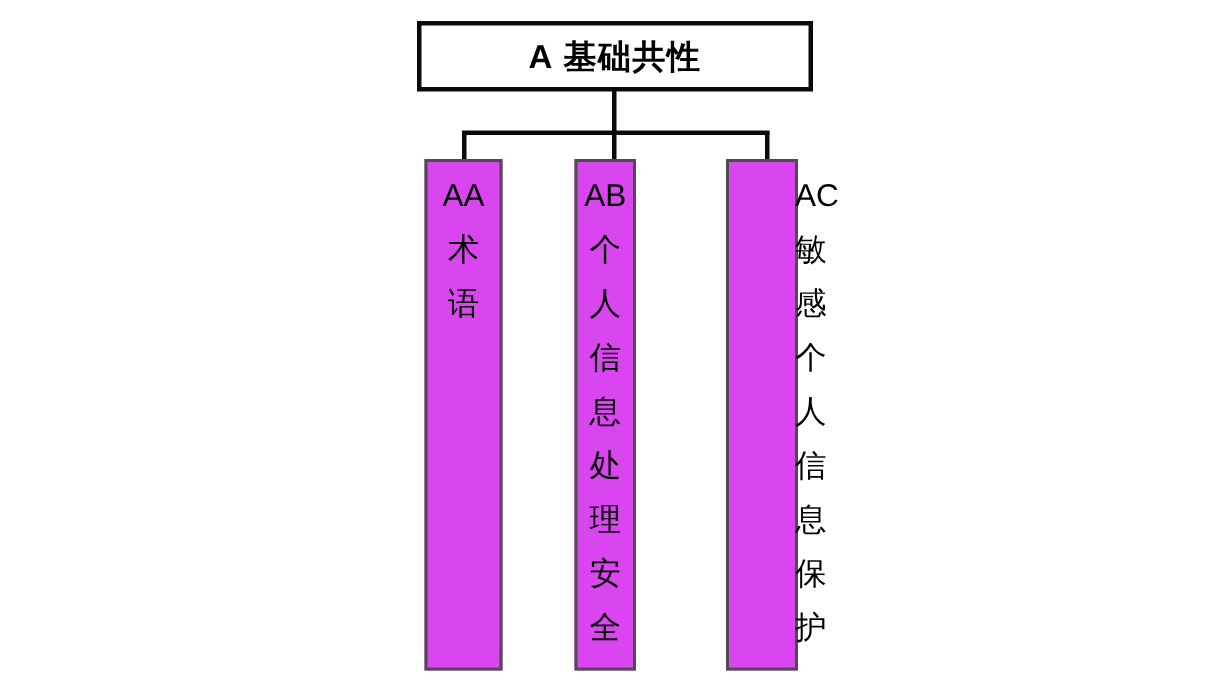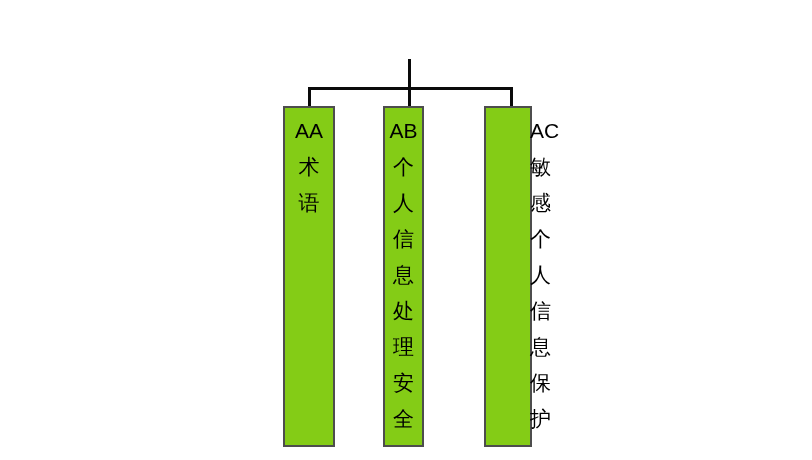--- a/index.html
+++ b/index.html
@@ -31,21 +31,21 @@
     font-weight: bold;
     color: #000000;
     letter-spacing: 1px;
   }
   .child-box {
     position: absolute;
     top: 106px;
     height: 341px;
     border: 2px solid #4d4d4d;
     box-sizing: border-box;
-    background: #84cc16;
+    background: #d946ef;
     text-align: center;
     font-size: 21px;
     line-height: 36px;
     color: #000000;
     padding-top: 5px;
     white-space: pre-line;
   }
   .box-aa { left: 283px; width: 52px; }
   .box-ab { left: 383px; width: 41px; }
   .box-ac { left: 484px; width: 39px; padding-left: 44px; }
@@ -57,20 +57,21 @@
   .hline      { left: 308px; top: 87px;  width: 205px; height: 3px;  }
   .drop-left  { left: 308px; top: 88px;  width: 3px;   height: 19px; }
   .drop-mid   { left: 408px; top: 88px;  width: 3px;   height: 19px; }
   .drop-right { left: 510px; top: 88px;  width: 3px;   height: 19px; }
 </style>
 </head>
 <body>
 
 <div class="canvas">
 
+  <div class="root-box">A 基础共性</div>
 
   <div class="connector stem"></div>
   <div class="connector hline"></div>
   <div class="connector drop-left"></div>
   <div class="connector drop-mid"></div>
   <div class="connector drop-right"></div>
 
   <div class="child-box box-aa">AA
 术
 语</div>

